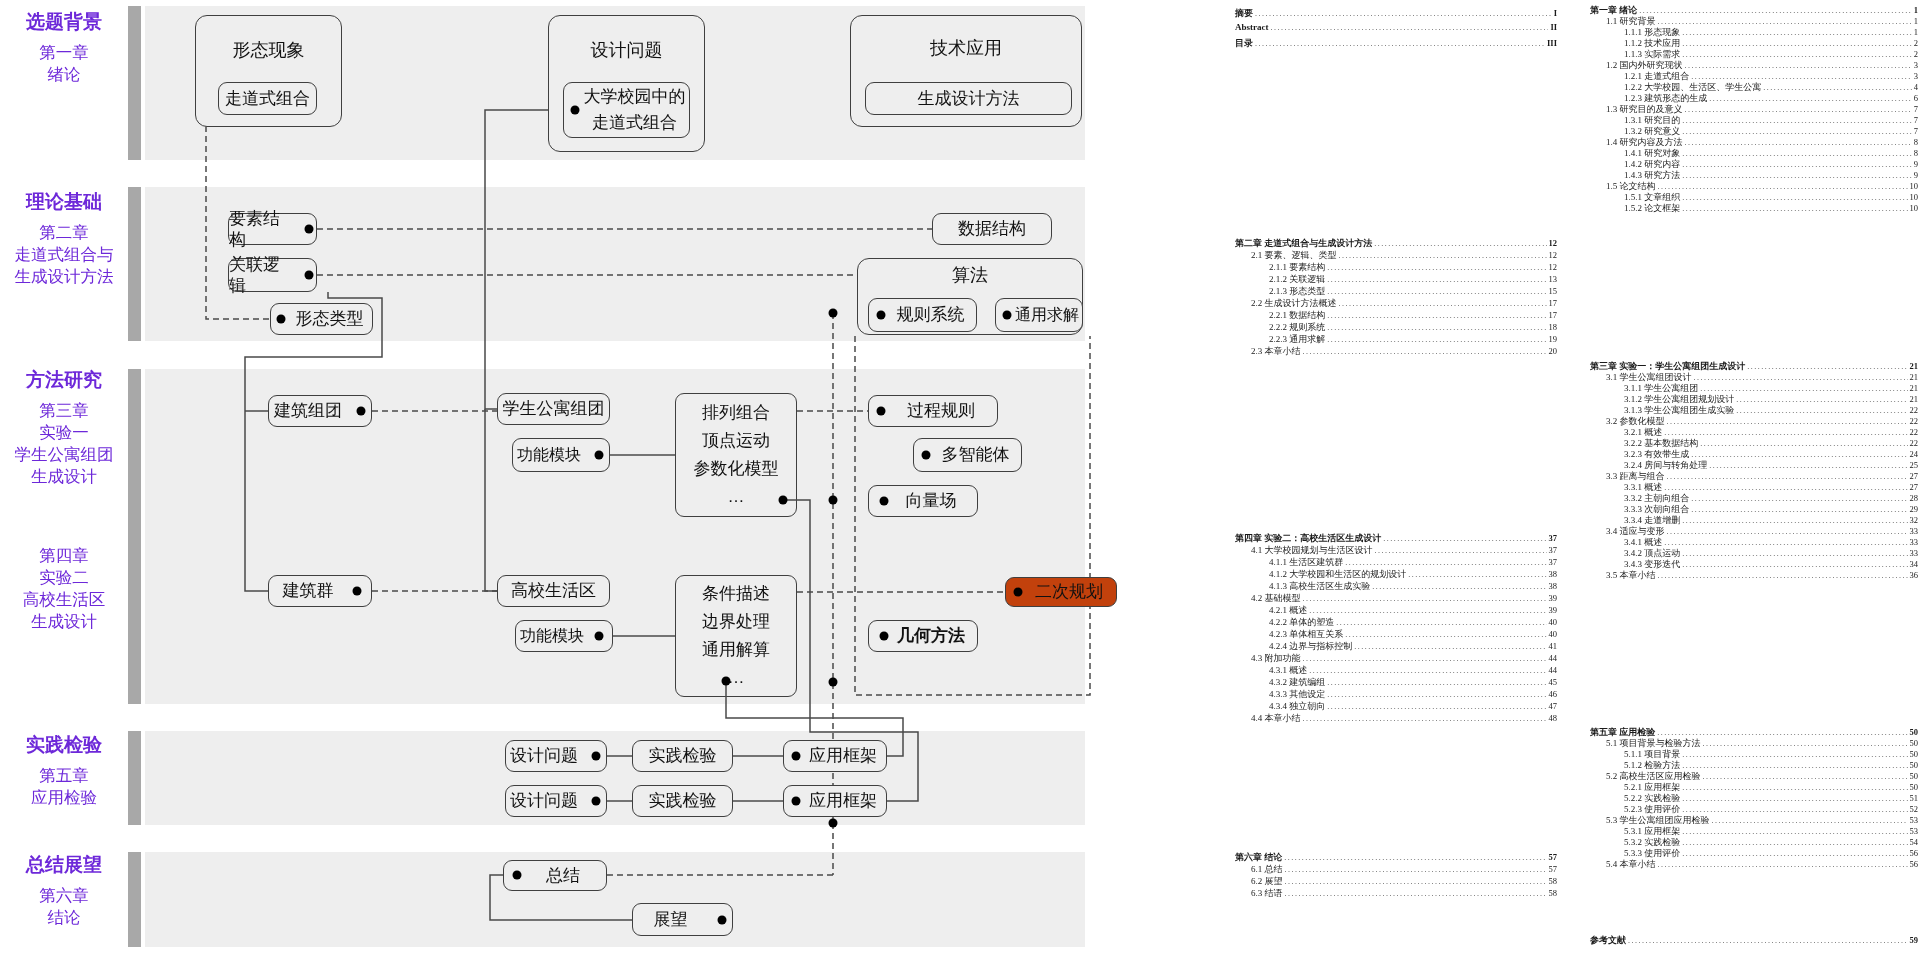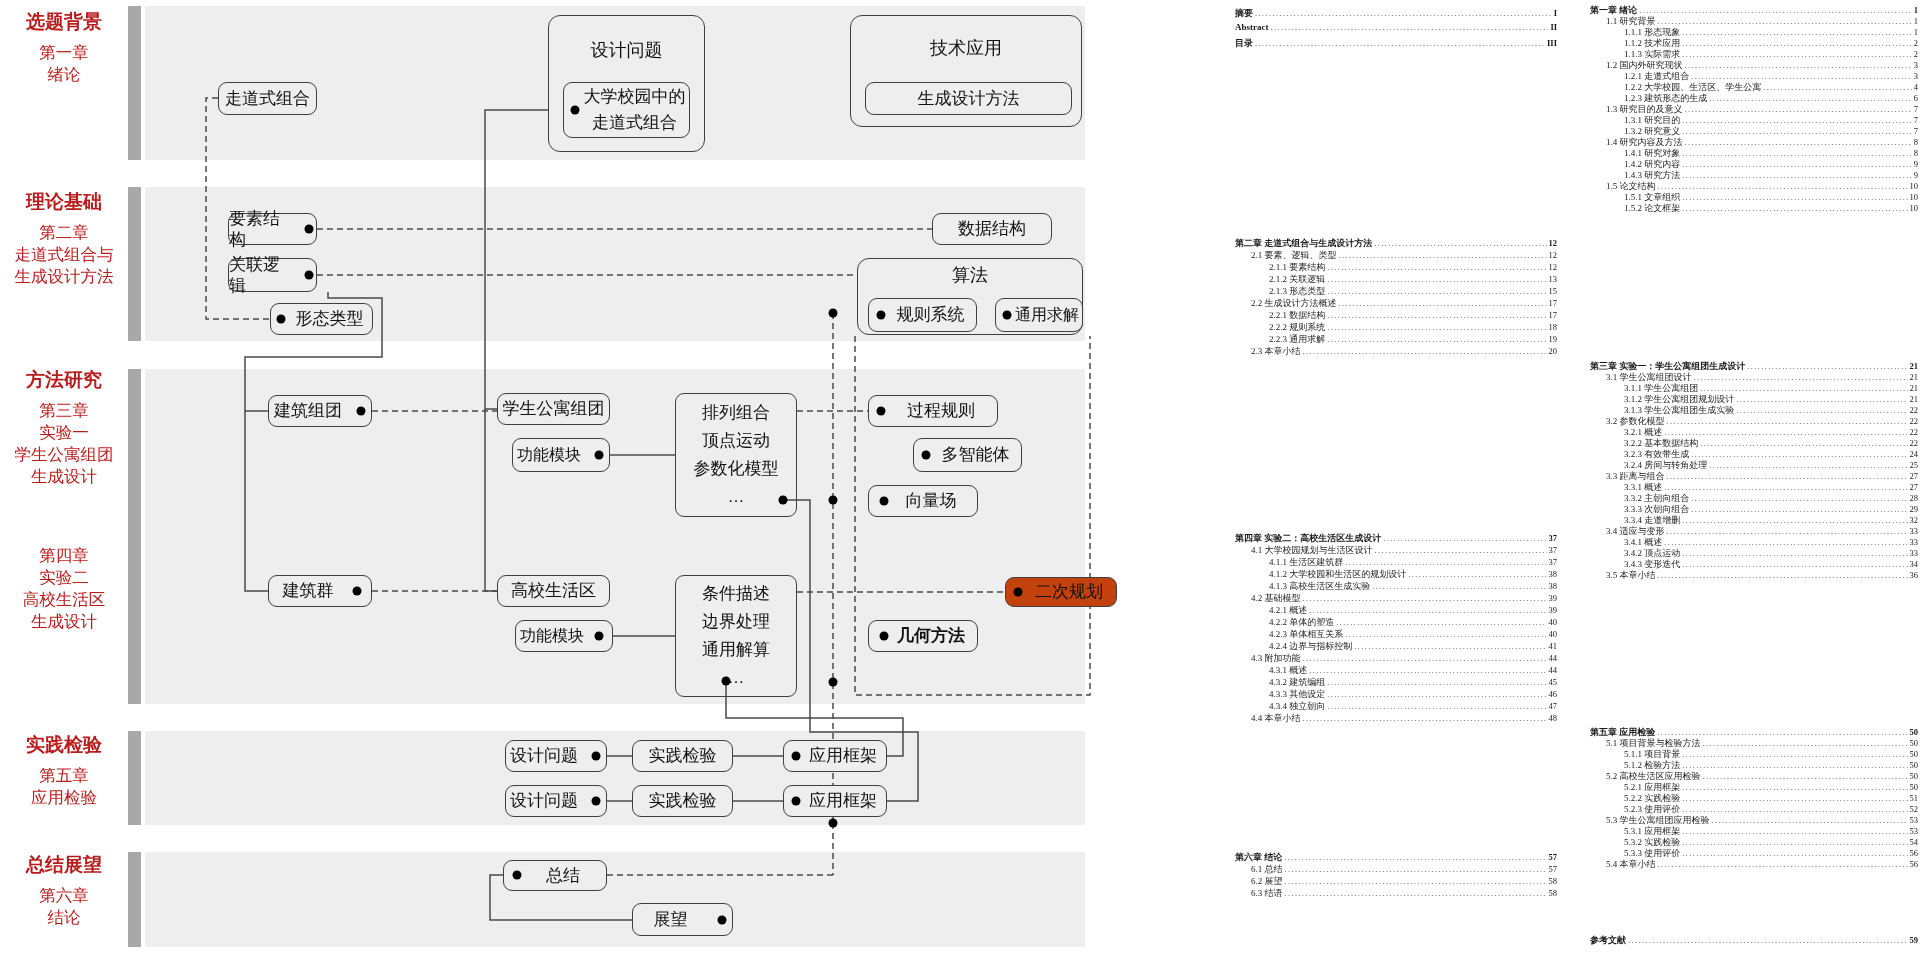--- a/index.html
+++ b/index.html
@@ -13,21 +13,21 @@
   .box{position:absolute;box-sizing:border-box;border:1.5px solid #3f3f3f;border-radius:9px;
        background:#eeeeee;display:flex;align-items:center;justify-content:center;
        font-size:17px;color:#111;line-height:1.25;}
   .gbox{position:absolute;box-sizing:border-box;border:1.5px solid #3f3f3f;border-radius:12px;
         background:#eeeeee;display:flex;align-items:flex-start;justify-content:center;
         font-size:18px;color:#111;}
   .model{white-space:pre-line;text-align:center;line-height:28px;}
   .two{white-space:pre-line;text-align:center;line-height:26px;}
   .pad-l{padding-left:16px;}
   .pad-r{padding-right:24px;}
-  .chap{position:absolute;left:0;width:128px;text-align:center;color:#b91c1c;}
+  .chap{position:absolute;left:0;width:128px;text-align:center;color:#6d28d9;}
   .chap-cat{font-size:19px;font-weight:bold;line-height:24px;margin-bottom:7px;}
   .chap-line{font-size:16.5px;line-height:22px;}
   .toc-col{position:absolute;top:0;height:960px;font-family:"Liberation Serif",serif;color:#1a1a1a;}
   .toc-block{position:absolute;left:0;right:0;}
   .toc-line{display:flex;align-items:baseline;height:12px;font-size:9px;white-space:nowrap;}
   .lh15 .toc-line{height:15px;justify-content:center;}
   .lh11 .toc-line{height:11px;}
   .lvl0{font-weight:bold;}
   .lvl1 .tt{padding-left:16px;}
   .lvl2 .tt{padding-left:34px;}
@@ -103,20 +103,23 @@
       <div class="chap-cat">实践检验</div>
       <div class="chap-line">第五章</div>
       <div class="chap-line">应用检验</div>
     </div>
   <div class="chap" style="top:853px;">
       <div class="chap-cat">总结展望</div>
       <div class="chap-line">第六章</div>
       <div class="chap-line">结论</div>
     </div>
 
+  <div class="gbox" style="left:195px;top:15px;width:147px;height:112px;padding-top:22px;">
+    <span>形态现象</span>
+  </div>
   <div class="gbox" style="left:548px;top:15px;width:157px;height:137px;padding-top:22px;">
     <span>设计问题</span>
   </div>
   <div class="gbox" style="left:850px;top:15px;width:232px;height:112px;padding-top:20px;">
     <span>技术应用</span>
   </div>
   <div class="gbox" style="left:857px;top:258px;width:226px;height:77px;padding-top:4px;">
     <span>算法</span>
   </div>
 

